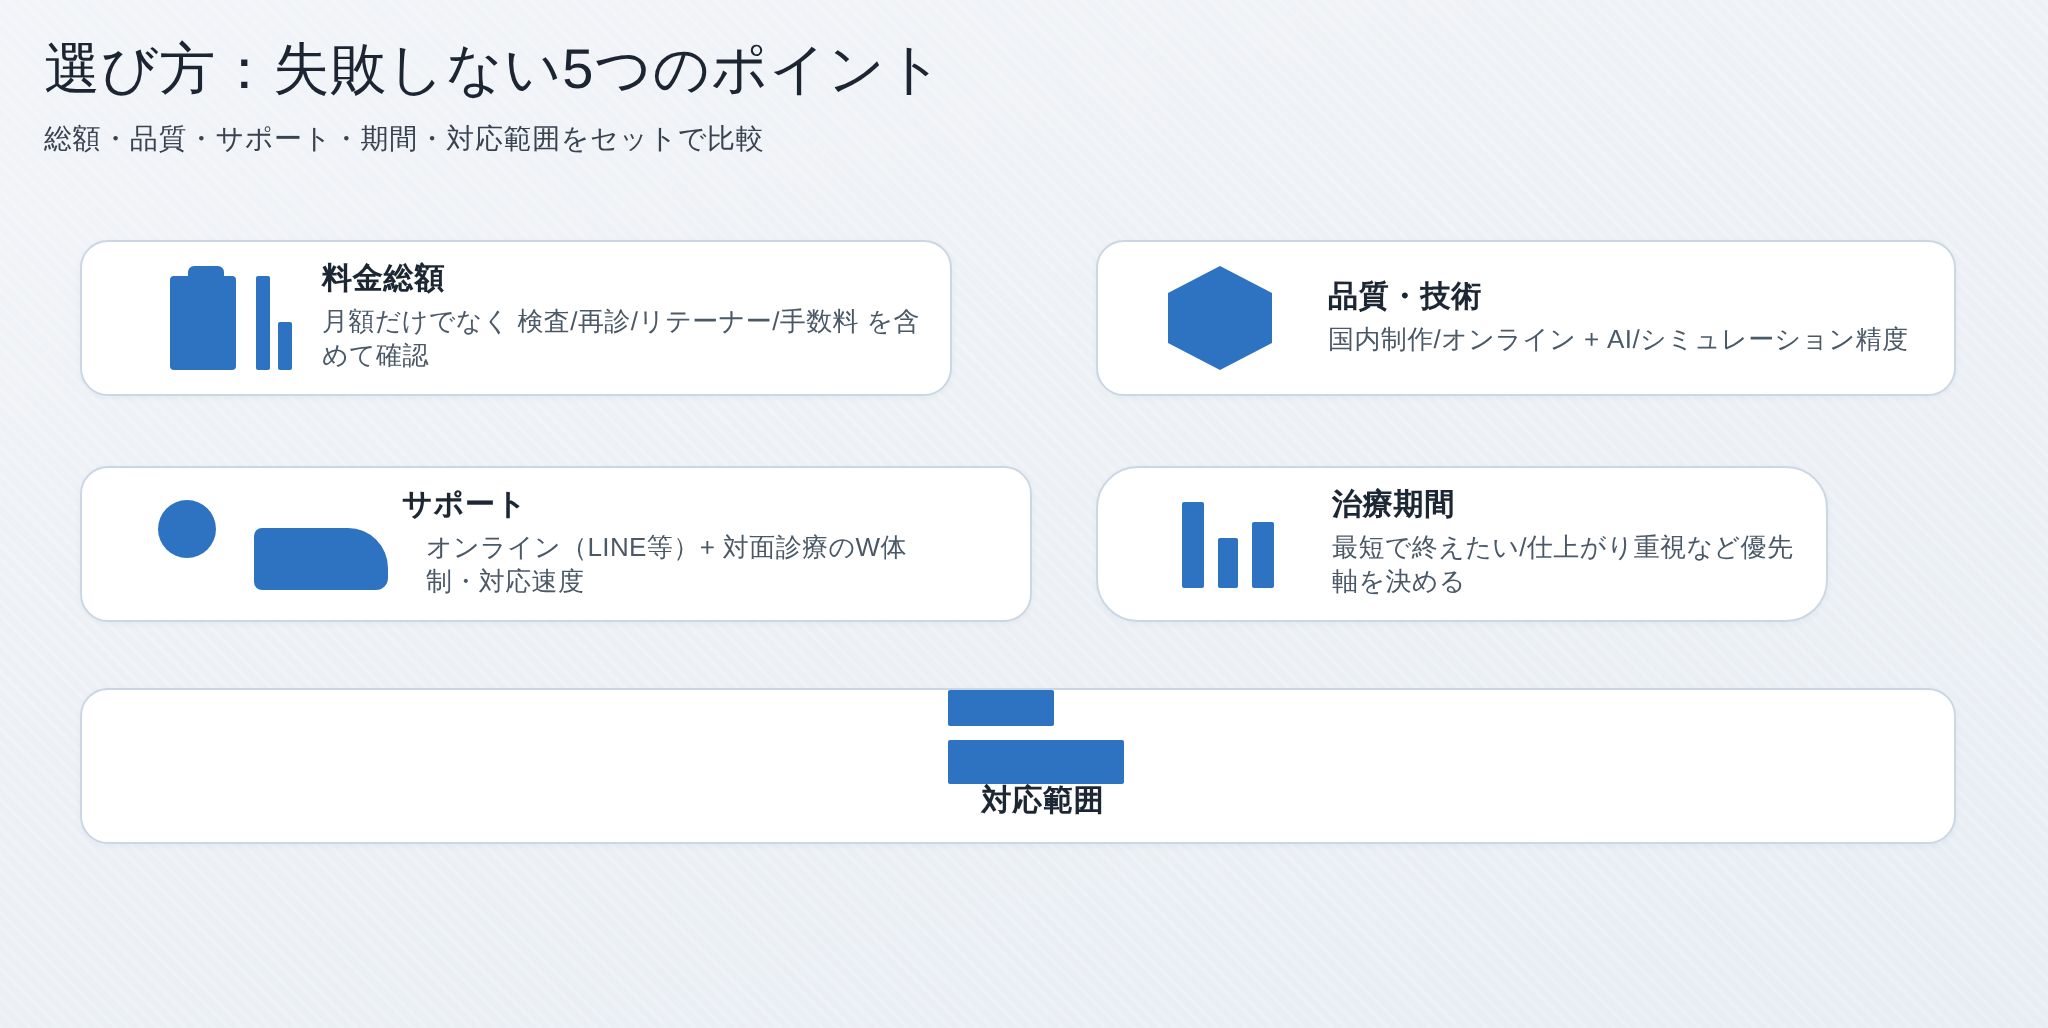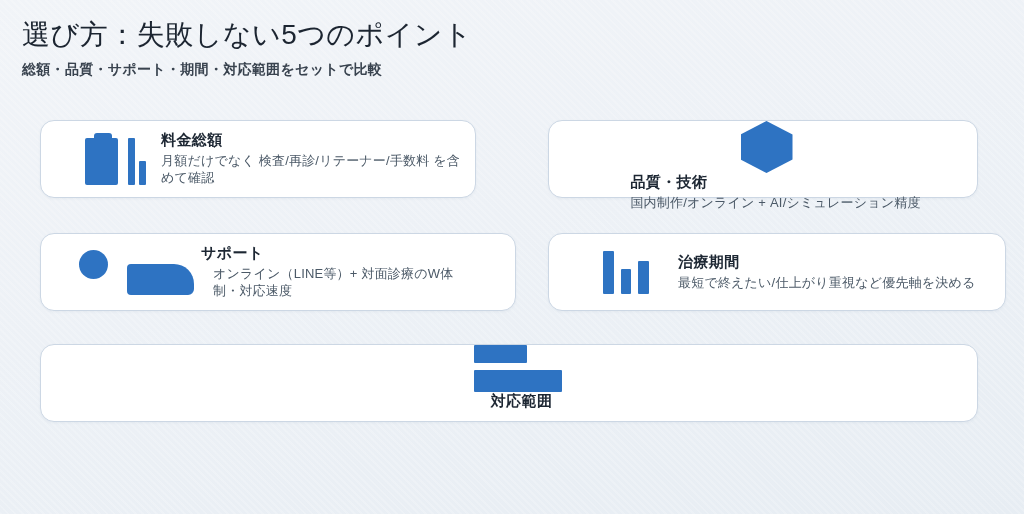--- a/index.html
+++ b/index.html
@@ -18,39 +18,39 @@
   .page-title {
     font-size: 28px;
     font-weight: 400;
     color: var(--title-text, #1c2531);
     letter-spacing: 0.5px;
     line-height: 1.2;
   }
   .page-subtitle {
     margin-top: 9px;
     font-size: 14px;
-    font-weight: 700;
+    font-weight: 400;
     color: #39434f;
     letter-spacing: 0.3px;
   }
 
   .card {
     position: absolute;
     height: 78px;
     background: #ffffff;
     border: 1px solid var(--card-border, #ccd7e4);
     border-radius: 14px;
     box-shadow: 0 1px 3px rgba(40, 70, 110, 0.05);
     display: flex;
     align-items: center;
   }
   .card-price    { left: 40px;  top: 120px; width: 436px; padding-left: 44px; }
-  .card-quality  { left: 548px; top: 120px; width: 430px; padding-left: 35px; flex-direction: column; }
+  .card-quality  { left: 548px; top: 120px; width: 430px; padding-left: 35px; }
   .card-support  { left: 40px;  top: 233px; width: 476px; padding-left: 38px; }
-  .card-duration { left: 548px; top: 233px; width: 458px; padding-left: 54px; }
+  .card-duration { left: 548px; top: 233px; width: 366px; padding-left: 42px; border-radius: 21px; }
   .card-scope    { left: 40px;  top: 344px; width: 938px; padding-left: 35px; flex-direction: column; }
 
   .icon { position: relative; flex: none; }
   .icon .part { position: absolute; background: var(--accent-blue, #2e73c2); }
 
   
   .ic-wallet { width: 61px; height: 52px; margin-right: 15px; }
   .ic-wallet .tab   { left: 9px;  top: 0;    width: 18px; height: 8px;  border-radius: 3px 3px 0 0; }
   .ic-wallet .body  { left: 0;    top: 5px;  width: 33px; height: 47px; border-radius: 2px; }
   .ic-wallet .bar1  { left: 43px; top: 5px;  width: 7px;  height: 47px; border-radius: 1px; }

